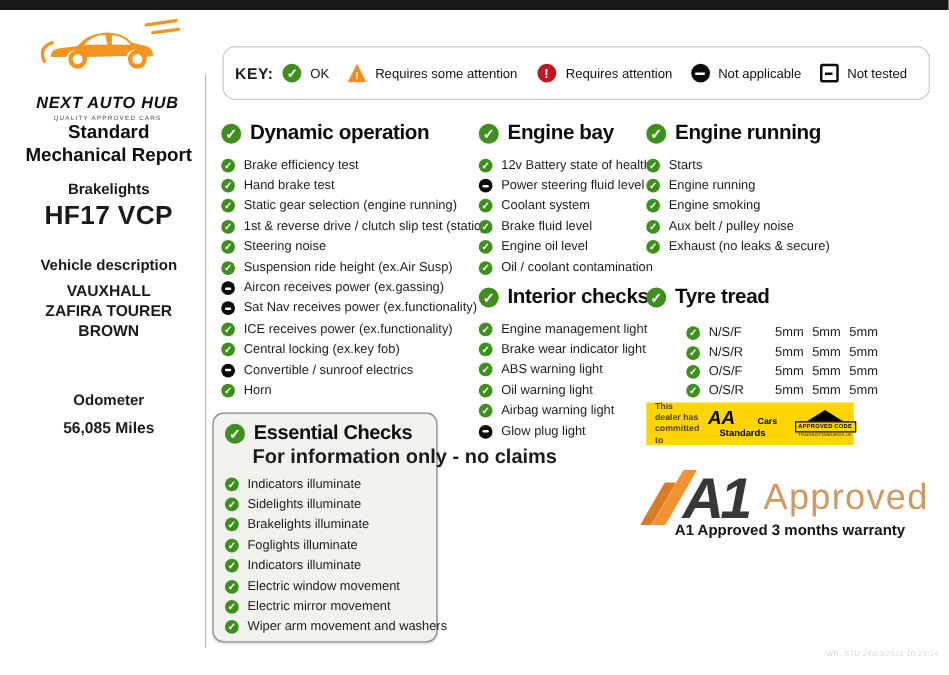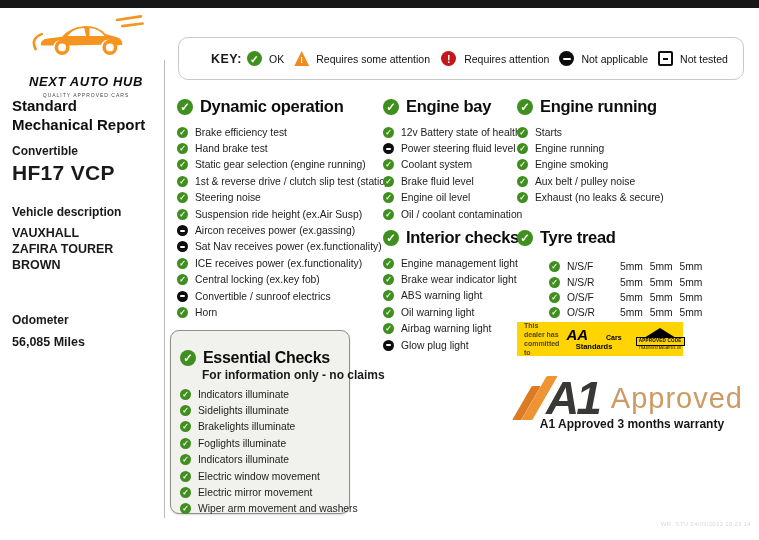--- a/index.html
+++ b/index.html
@@ -13,31 +13,31 @@
   .topbar{position:absolute;top:0;left:0;width:100%;height:8px;background:#171717;}
 
   
   .logo{position:absolute;left:16px;top:12px;width:140px;text-align:center;}
   .logo svg{display:block;margin:0 auto;}
   .brand-name{font-size:13px;font-weight:800;font-style:italic;letter-spacing:.6px;color:#0d0d0d;margin-top:16px;white-space:nowrap;}
   .brand-tagline{font-size:5px;letter-spacing:1px;color:#4a4a4a;margin-top:3px;}
 
   
   .keybar{position:absolute;left:178px;top:37px;width:566px;height:43px;border:1px solid #c9c9c9;
-    border-radius:10px;background:#fff;display:flex;align-items:center;padding:0 10px 0 32px;box-sizing:border-box;}
+    border-radius:10px;background:#fff;display:flex;align-items:center;padding:0 10px 0 9px;box-sizing:border-box;}
   .key-title{font-weight:700;font-size:12.5px;letter-spacing:.5px;}
   .key-items{display:flex;flex:1;justify-content:space-around;align-items:center;}
   .key-item{display:inline-flex;align-items:center;gap:7px;}
   .key-item-label{font-size:10.5px;color:#111;white-space:nowrap;}
 
   
   .vdivider{position:absolute;left:164px;top:60px;height:458px;width:1px;background:#b9b9b9;}
 
   
-  .sidebar{position:absolute;left:12px;top:97px;width:150px;}
+  .sidebar{position:absolute;left:12px;top:97px;width:150px;text-align:center;}
   .report-title{font-size:15px;font-weight:700;line-height:1.25;color:#0f0f0f;}
   .side-label{font-size:12px;font-weight:700;margin-top:9px;}
   .reg-value{font-size:21px;font-weight:700;margin-top:3px;letter-spacing:.3px;}
   .veh-label{margin-top:20px;}
   .veh-value{font-size:12.5px;font-weight:700;line-height:1.28;margin-top:6px;white-space:pre-line;}
   .odo-label{margin-top:40px;}
   .odo-value{font-size:12.5px;font-weight:700;margin-top:8px;}
 
   
   .section{position:absolute;}
@@ -49,24 +49,24 @@
   .col-interior{left:383px;top:228px;width:138px;}
   .col-engine-running{left:517px;top:97px;width:230px;}
   .col-tyre{left:517px;top:228px;width:230px;}
   .col-tyre .sec-header{margin-bottom:12px;}
   .tyre-row{display:flex;align-items:center;gap:7px;height:15.4px;font-size:10.3px;white-space:nowrap;padding-left:32px;}
   .tyre-label{width:34px;}
   .tyre-values{margin-left:12px;word-spacing:4px;}
 
   
   .essential{position:absolute;left:170px;top:330px;width:180px;height:184px;background:#f1f1ee;
-    border:1px solid #8f8f8f;border-radius:9px;box-sizing:border-box;padding:18px 9px;box-shadow:0 1px 2px rgba(0,0,0,.15);}
+    border:1px solid #8f8f8f;border-radius:9px;box-sizing:border-box;padding:7px 9px;box-shadow:0 1px 2px rgba(0,0,0,.15);}
   .essential .sec-header{margin-bottom:1px;}
   .essential .sec-header h2{font-size:16px;}
-  .essential-sub{font-size:12px;font-weight:700;margin:0 0 4px 22px;white-space:nowrap;}
+  .essential-sub{font-size:16px;font-weight:700;margin:0 0 4px 22px;white-space:nowrap;}
 
   
   .icon-slot{display:inline-flex;align-items:center;flex:0 0 auto;}
   .core{display:inline-flex;align-items:center;justify-content:center;box-sizing:border-box;font-weight:700;}
   .sm .core{width:11px;height:11px;font-size:8px;}
   .lg .core{width:15px;height:15px;font-size:10.5px;}
   .hd .core{width:16px;height:16px;font-size:11.5px;}
   .ic-ok .core{background:#3f8f1e;border-radius:50%;color:#fff;}
   .ic-ok .core::after{content:"\2713";}
   .ic-not-applicable .core{background:#0d0d0d;border-radius:50%;}
@@ -169,21 +169,21 @@
           </span>
     <span class="key-item-label">Not tested</span>
   </div>
 </div>
   </div>
 
   <div class="vdivider"></div>
 
   <div class="sidebar">
     <div class="report-title">Standard Mechanical Report</div>
-    <div class="side-label">Convertible</div>
+    <div class="side-label">Brakelights</div>
     <div class="reg-value">HF17 VCP</div>
     <div class="side-label veh-label">Vehicle description</div>
     <div class="veh-value">VAUXHALL
 ZAFIRA TOURER
 BROWN</div>
     <div class="side-label odo-label">Odometer</div>
     <div class="odo-value">56,085 Miles</div>
   </div>
 
   <div class="section col-dynamic">

